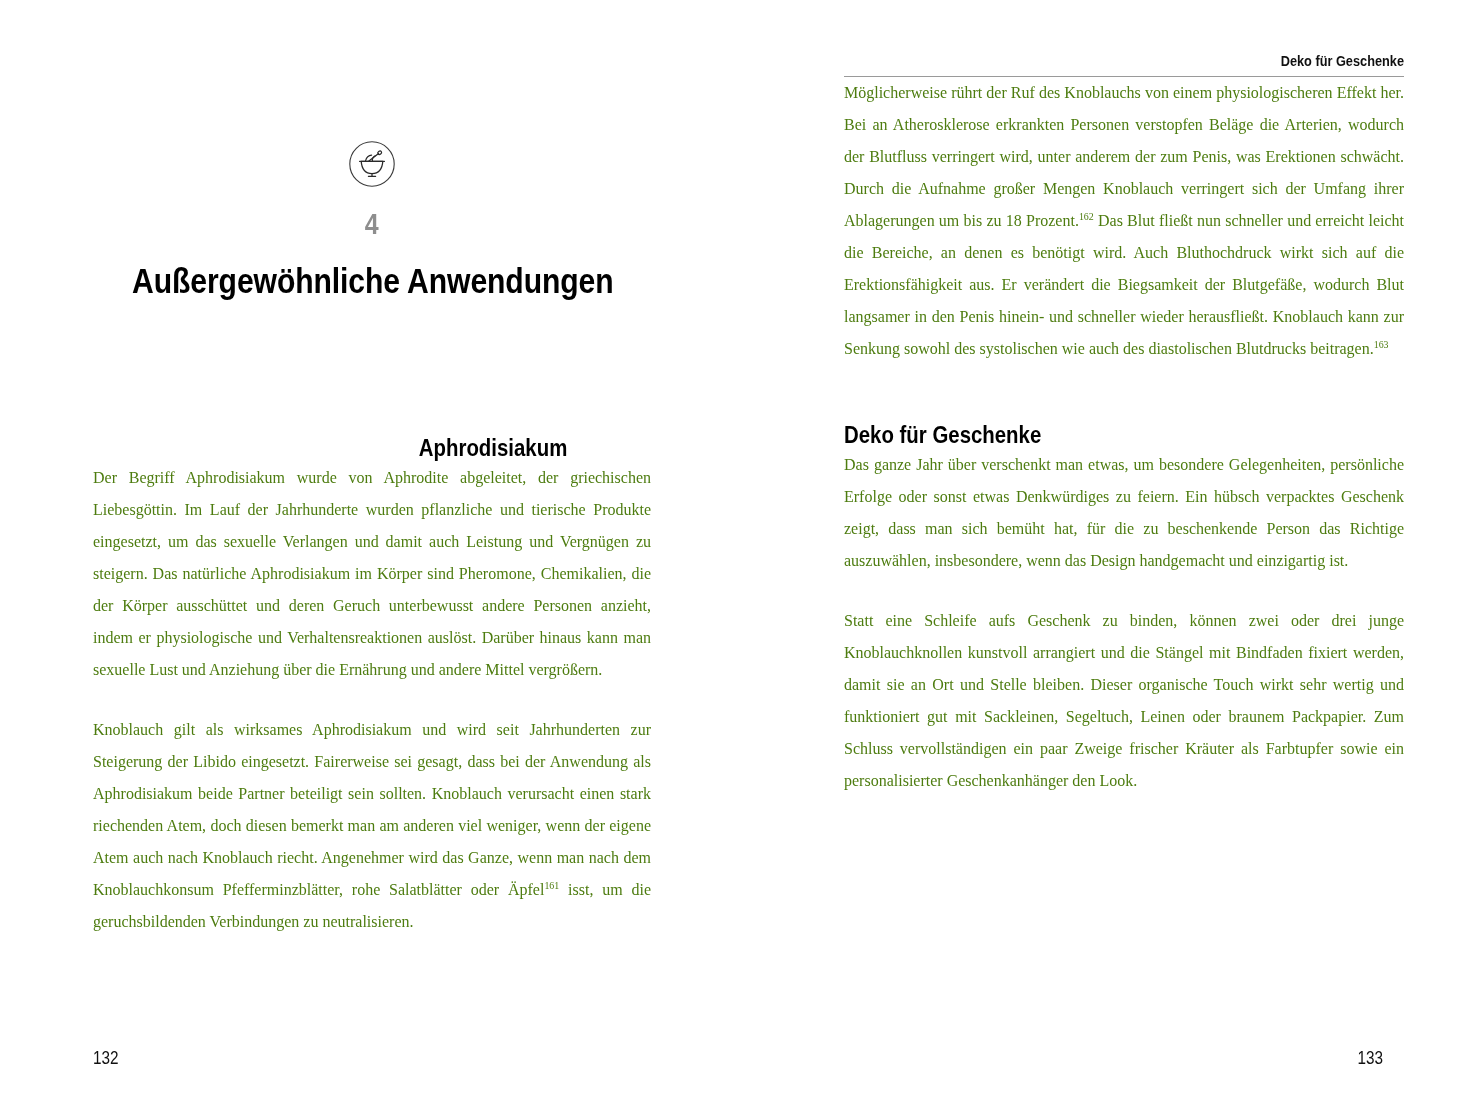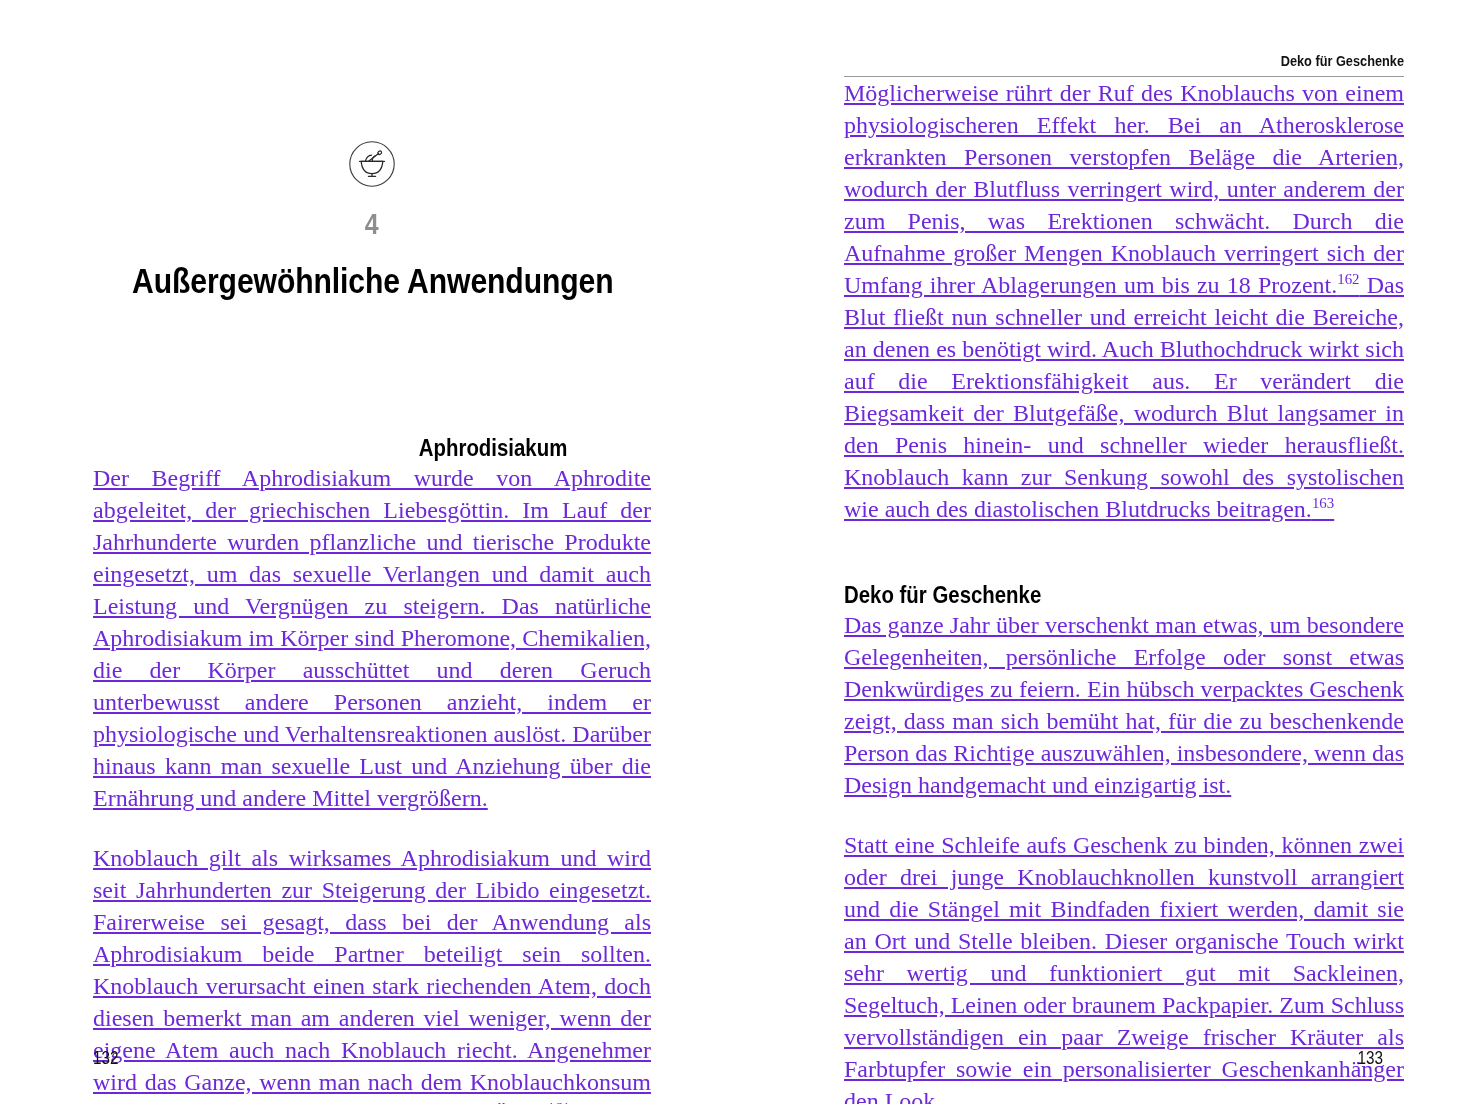--- a/index.html
+++ b/index.html
@@ -77,28 +77,27 @@
     font-size: 24px;
     line-height: 1.15;
     color: #000000;
     transform: scaleX(0.85);
     transform-origin: left center;
     margin: 0;
   }
 
   p.body {
     font-family: "Liberation Serif", "DejaVu Serif", serif;
-    font-size: 24px;
+    font-size: 16px;
     line-height: 32px;
     text-align: justify;
     text-justify: inter-word;
     margin: 0;
     hyphens: manual;
-    color: #6d28d9;
-    text-decoration: underline;
+    color: #4d7c0f;
   }
 
   p.body + p.body {
     margin-top: 28px;
   }
 
   .heading-block-left {
     margin-top: 133px;
     text-align: right;
   }

